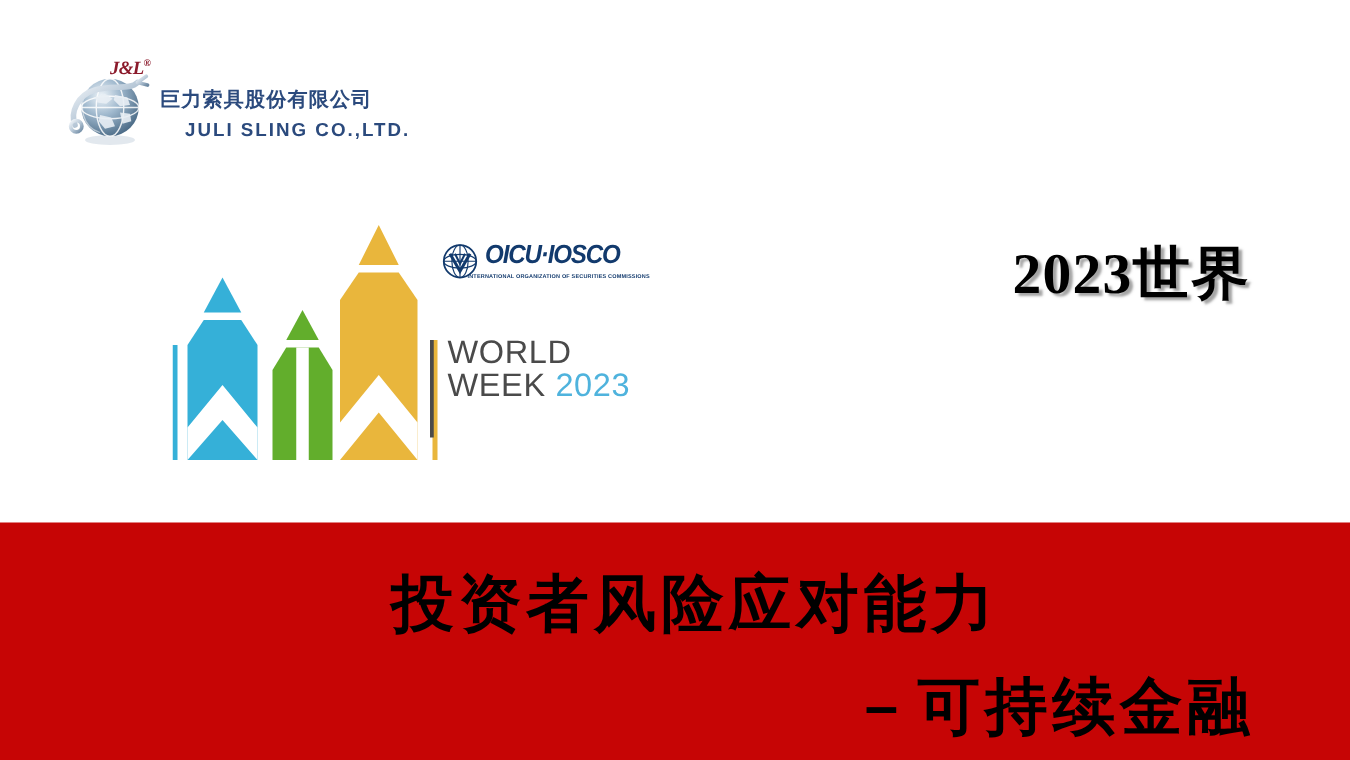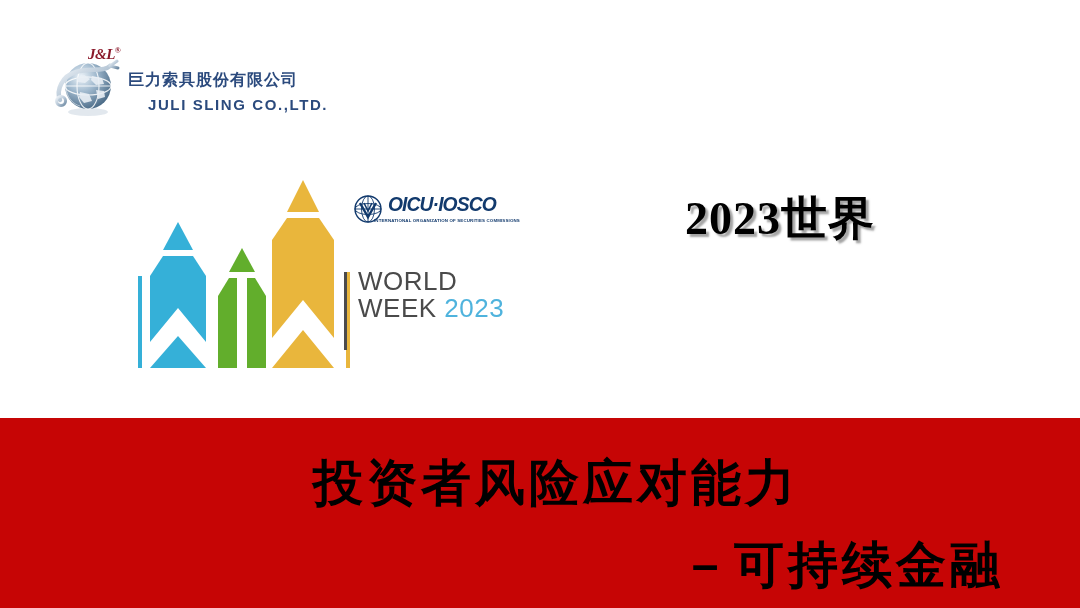--- a/index.html
+++ b/index.html
@@ -146,21 +146,21 @@
   #wiw-year {
     color: #4fb3dd;
   }
 
   
   #main-heading {
     position: absolute;
     left: 560px;
     top: 190px;
     width: 440px;
-    text-align: center;
+    text-align: right;
     font-family: "Liberation Serif", serif;
     color: #000000;
   }
   #heading-line-1 {
     font-size: 46px;
     line-height: 58px;
     font-weight: bold;
     letter-spacing: 1px;
     text-shadow: 3px 3px 2px rgba(90,90,90,0.55);
   }

